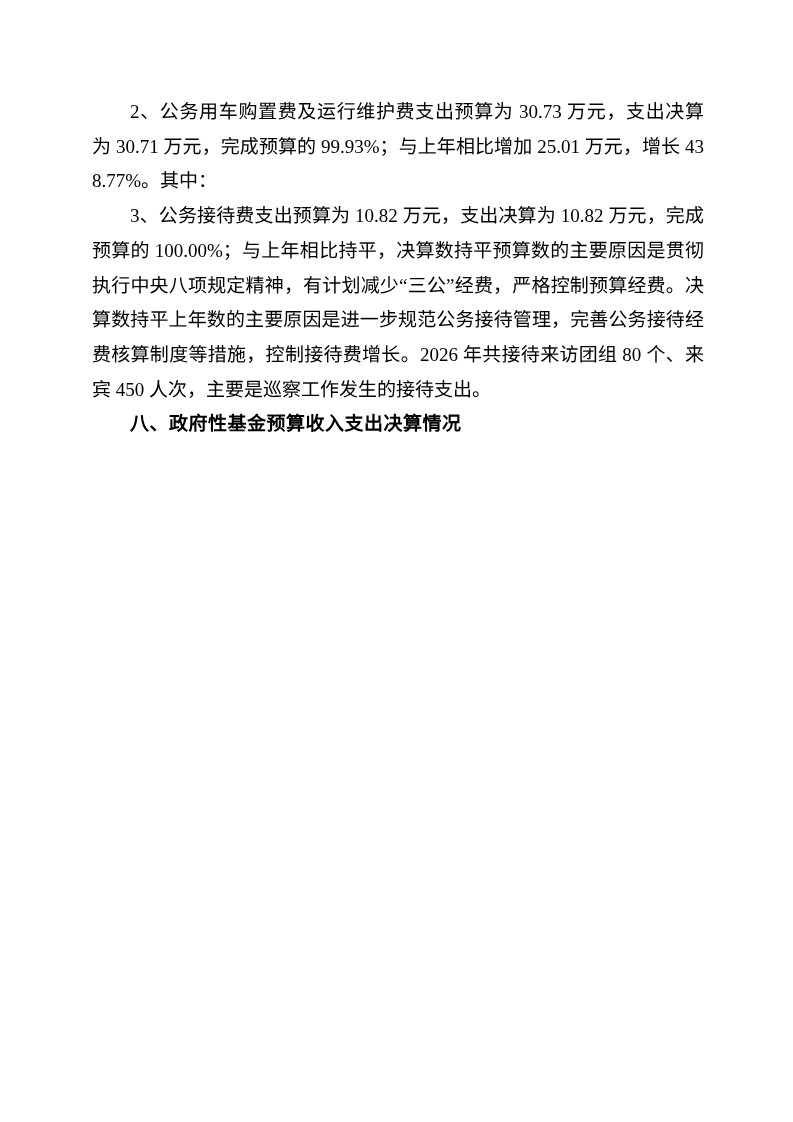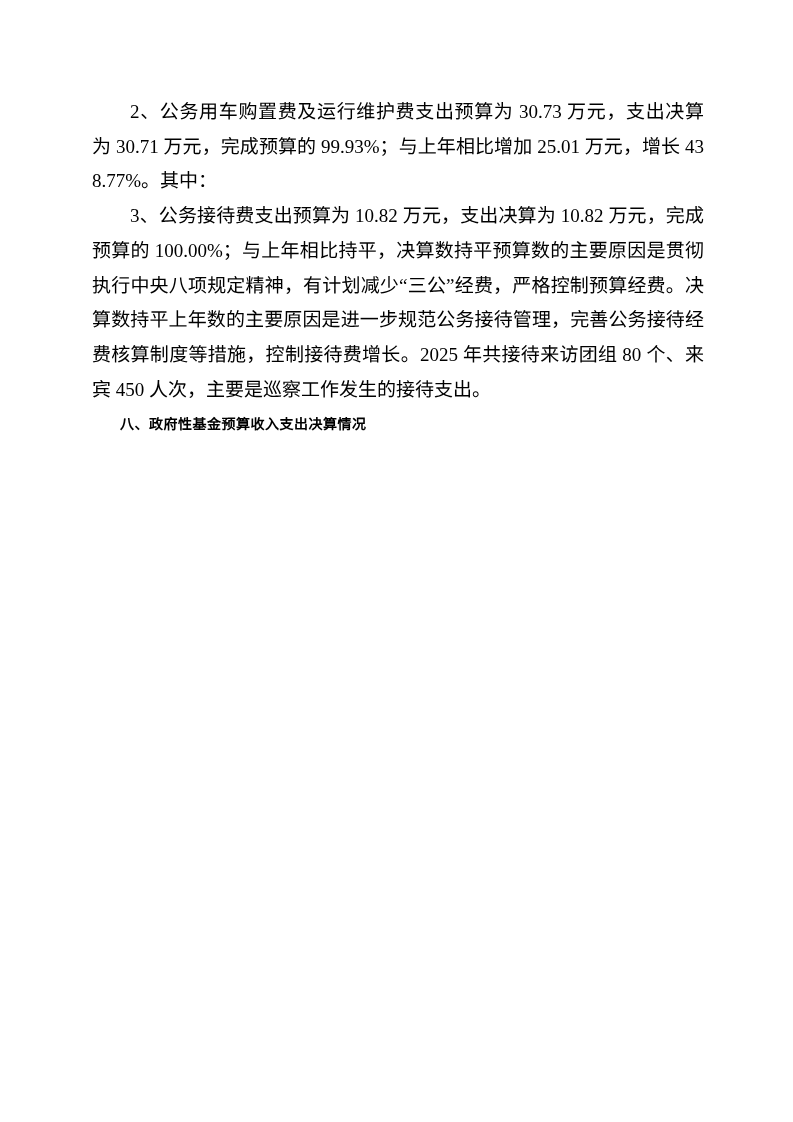--- a/index.html
+++ b/index.html
@@ -26,27 +26,27 @@
   p.body-para {
     margin: 0;
     text-align: justify;
     text-indent: 2em;
     word-break: break-all;
   }
   h2.section-heading {
     margin: 0;
     font-family: "Liberation Sans", "DejaVu Sans", sans-serif;
     font-weight: 700;
-    font-size: 14px;
+    font-size: 19px;
     line-height: 34.7px;
     text-indent: 2em;
     color: #000000;
     letter-spacing: 0.5px;
   }
 </style>
 </head>
 <body>
 
 <div class="page doc-text">
   <p class="body-para">2、公务用车购置费及运行维护费支出预算为 30.73 万元，支出决算为 30.71 万元，完成预算的 99.93%；与上年相比增加 25.01 万元，增长 438.77%。其中：</p>
-  <p class="body-para">3、公务接待费支出预算为 10.82 万元，支出决算为 10.82 万元，完成预算的 100.00%；与上年相比持平，决算数持平预算数的主要原因是贯彻执行中央八项规定精神，有计划减少“三公”经费，严格控制预算经费。决算数持平上年数的主要原因是进一步规范公务接待管理，完善公务接待经费核算制度等措施，控制接待费增长。2025 年共接待来访团组 80 个、来宾 450 人次，主要是巡察工作发生的接待支出。</p>
+  <p class="body-para">3、公务接待费支出预算为 10.82 万元，支出决算为 10.82 万元，完成预算的 100.00%；与上年相比持平，决算数持平预算数的主要原因是贯彻执行中央八项规定精神，有计划减少“三公”经费，严格控制预算经费。决算数持平上年数的主要原因是进一步规范公务接待管理，完善公务接待经费核算制度等措施，控制接待费增长。2026 年共接待来访团组 80 个、来宾 450 人次，主要是巡察工作发生的接待支出。</p>
   <h2 class="section-heading">八、政府性基金预算收入支出决算情况</h2>
 </div>
 
 </body></html>

